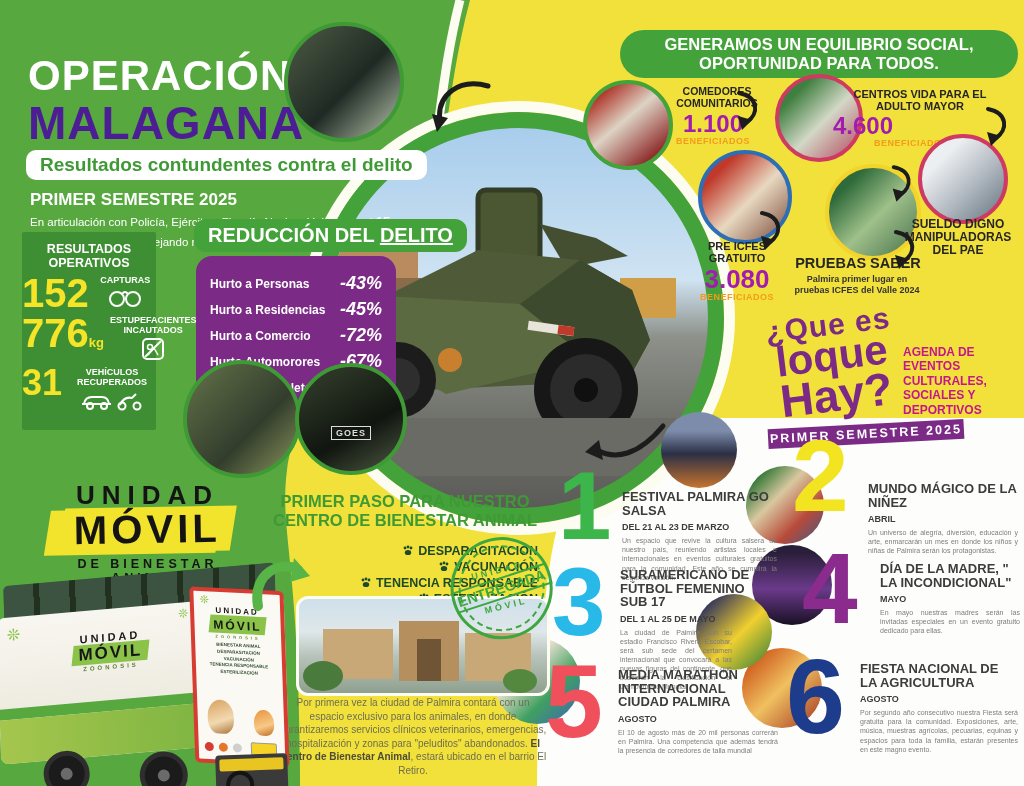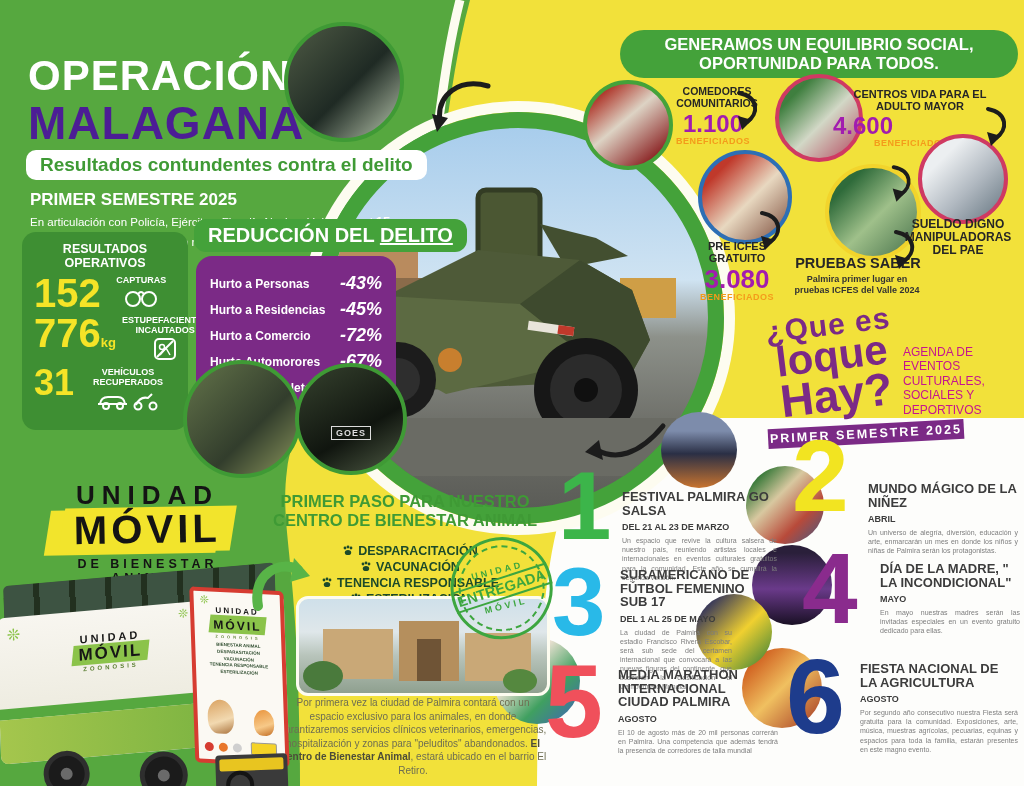--- a/index.html
+++ b/index.html
@@ -8,22 +8,22 @@
   .abs{position:absolute;}
   svg.bg{position:absolute;left:0;top:0;z-index:0;}
   
   .op-title{left:28px;top:52px;color:#fff;font-size:42px;font-weight:700;letter-spacing:1px;z-index:3;}
   .op-title2{left:28px;top:96px;color:#4c1d95;font-size:46px;font-weight:900;letter-spacing:1px;z-index:3;}
   .subtitle-pill{left:26px;top:150px;background:#fff;border-radius:10px;padding:4px 14px;
      color:#3f9a35;font-size:19px;font-weight:800;z-index:3;}
   .semester{left:30px;top:190px;color:#fff;font-size:17px;font-weight:800;z-index:3;}
   .intro{left:30px;top:212px;width:372px;color:#fff;font-size:11.5px;line-height:1.5;z-index:3;}
   .intro b{font-weight:800;font-size:13px;}
-  .results-box{left:22px;top:232px;width:166px;height:198px;background:#3e8f33;border-radius:14px;
-     padding:10px 12px;z-index:3;color:#fff;box-sizing:border-box;}
+  .results-box{left:22px;top:232px;width:134px;height:198px;background:#3e8f33;border-radius:2px;
+     padding:10px 0;z-index:3;color:#fff;box-sizing:border-box;}
   .results-box h3{margin:0 0 6px 0;font-size:12.5px;text-align:center;font-weight:900;}
   .stat-row{display:flex;align-items:flex-start;gap:6px;margin-bottom:6px;}
   .stat-val{color:#f5e427;font-weight:900;font-size:40px;line-height:.85;}
   .stat-val small{font-size:13px;}
   .stat-side{display:flex;flex-direction:column;align-items:center;flex:1;}
   .stat-label{font-size:9px;font-weight:800;text-align:center;line-height:1.1;}
   .red-pill{left:194px;top:219px;background:#44a23a;border-radius:12px;padding:5px 14px;
      color:#fff;font-size:20px;font-weight:600;z-index:4;}
   .red-pill b{font-weight:900;text-decoration:underline;}
   .purple-box{left:196px;top:256px;width:200px;background:#7b2a86;border-radius:16px;
@@ -59,21 +59,21 @@
   .prog-name{color:#262626;font-weight:900;font-size:10.5px;text-align:center;line-height:1.1;z-index:3;}
   .prog-val{color:#a21caf;font-weight:900;font-size:24px;text-align:center;line-height:1;z-index:3;}
   .prog-ben{color:#f49b1b;font-weight:900;font-size:9px;text-align:center;letter-spacing:.5px;z-index:3;}
   .prog-note{color:#333;font-weight:700;font-size:9px;text-align:center;line-height:1.2;z-index:3;}
   
   .queeshay{left:745px;top:312px;width:175px;transform:rotate(-7deg);z-index:3;color:#7b2a86;
      font-weight:900;text-align:center;line-height:.88;}
   .qh1{font-size:30px;letter-spacing:1px;}
   .qh2{font-size:42px;}
   .qh3{font-size:46px;}
-  .agenda-side{left:903px;top:345px;width:108px;color:#c5158f;font-weight:400;font-size:12px;
+  .agenda-side{left:903px;top:345px;width:108px;color:#c5158f;font-weight:700;font-size:12px;
      line-height:1.2;z-index:3;}
   .sem-banner{left:768px;top:424px;width:196px;background:#7b2a86;color:#fff;text-align:center;
      font-weight:900;font-size:12.5px;letter-spacing:2px;padding:3px 0;transform:rotate(-3deg);z-index:3;}
   .ev-num{position:absolute;font-weight:900;line-height:.8;z-index:4;font-family:"Liberation Sans",sans-serif;}
   .n1{color:#3cb54a;font-size:96px;}
   .n2{color:#f2e421;font-size:102px;}
   .n3{color:#29b9e8;font-size:96px;}
   .n4{color:#8a2b8d;font-size:100px;}
   .n5{color:#f0505b;font-size:104px;}
   .n6{color:#1e3c8c;font-size:106px;}
@@ -84,21 +84,21 @@
   
   .um-logo{left:40px;top:480px;width:215px;text-align:center;z-index:3;color:#141414;}
   .um1{font-size:26px;font-weight:900;letter-spacing:7px;}
   .um2-wrap{display:inline-block;background:#f2e42c;transform:skewX(-10deg) rotate(-1deg);
      padding:0 12px;margin-top:-4px;box-shadow:-14px 2px 0 #f2e42c;}
   .um2{display:inline-block;transform:skewX(10deg);font-size:40px;font-weight:900;letter-spacing:4px;}
   .um3{font-size:12.5px;font-weight:800;letter-spacing:4px;margin-top:5px;}
   .ap-head{left:262px;top:492px;width:286px;text-align:center;color:#3f9a35;font-weight:900;
      font-size:16.5px;line-height:1.15;z-index:3;}
   .ap-list{left:282px;top:542px;width:256px;z-index:3;}
-  .ap-item{display:flex;align-items:center;justify-content:center;gap:4px;color:#1c4a2a;
+  .ap-item{display:flex;align-items:center;justify-content:flex-end;gap:4px;color:#1c4a2a;
      font-weight:900;font-size:12.5px;margin:2px 0;}
   .stamp{left:450px;top:538px;width:96px;height:96px;transform:rotate(-14deg);z-index:4;}
   .stamp-c{width:96px;height:96px;border-radius:50%;border:3px solid #3da63f;position:relative;
      display:flex;flex-direction:column;align-items:center;justify-content:center;color:#3da63f;}
   .stamp-c::before{content:"";position:absolute;inset:5px;border:2px dashed #3da63f;border-radius:50%;}
   .stamp-top{font-size:9px;font-weight:900;letter-spacing:3px;}
   .stamp-mid{font-size:14.5px;font-weight:900;border-top:2px solid #3da63f;border-bottom:2px solid #3da63f;
      padding:1px 4px;margin:2px 0;transform:rotate(-4deg);}
   .stamp-bot{font-size:9px;font-weight:900;letter-spacing:3px;}
   .building{left:296px;top:596px;width:248px;height:94px;border-radius:12px;overflow:hidden;

